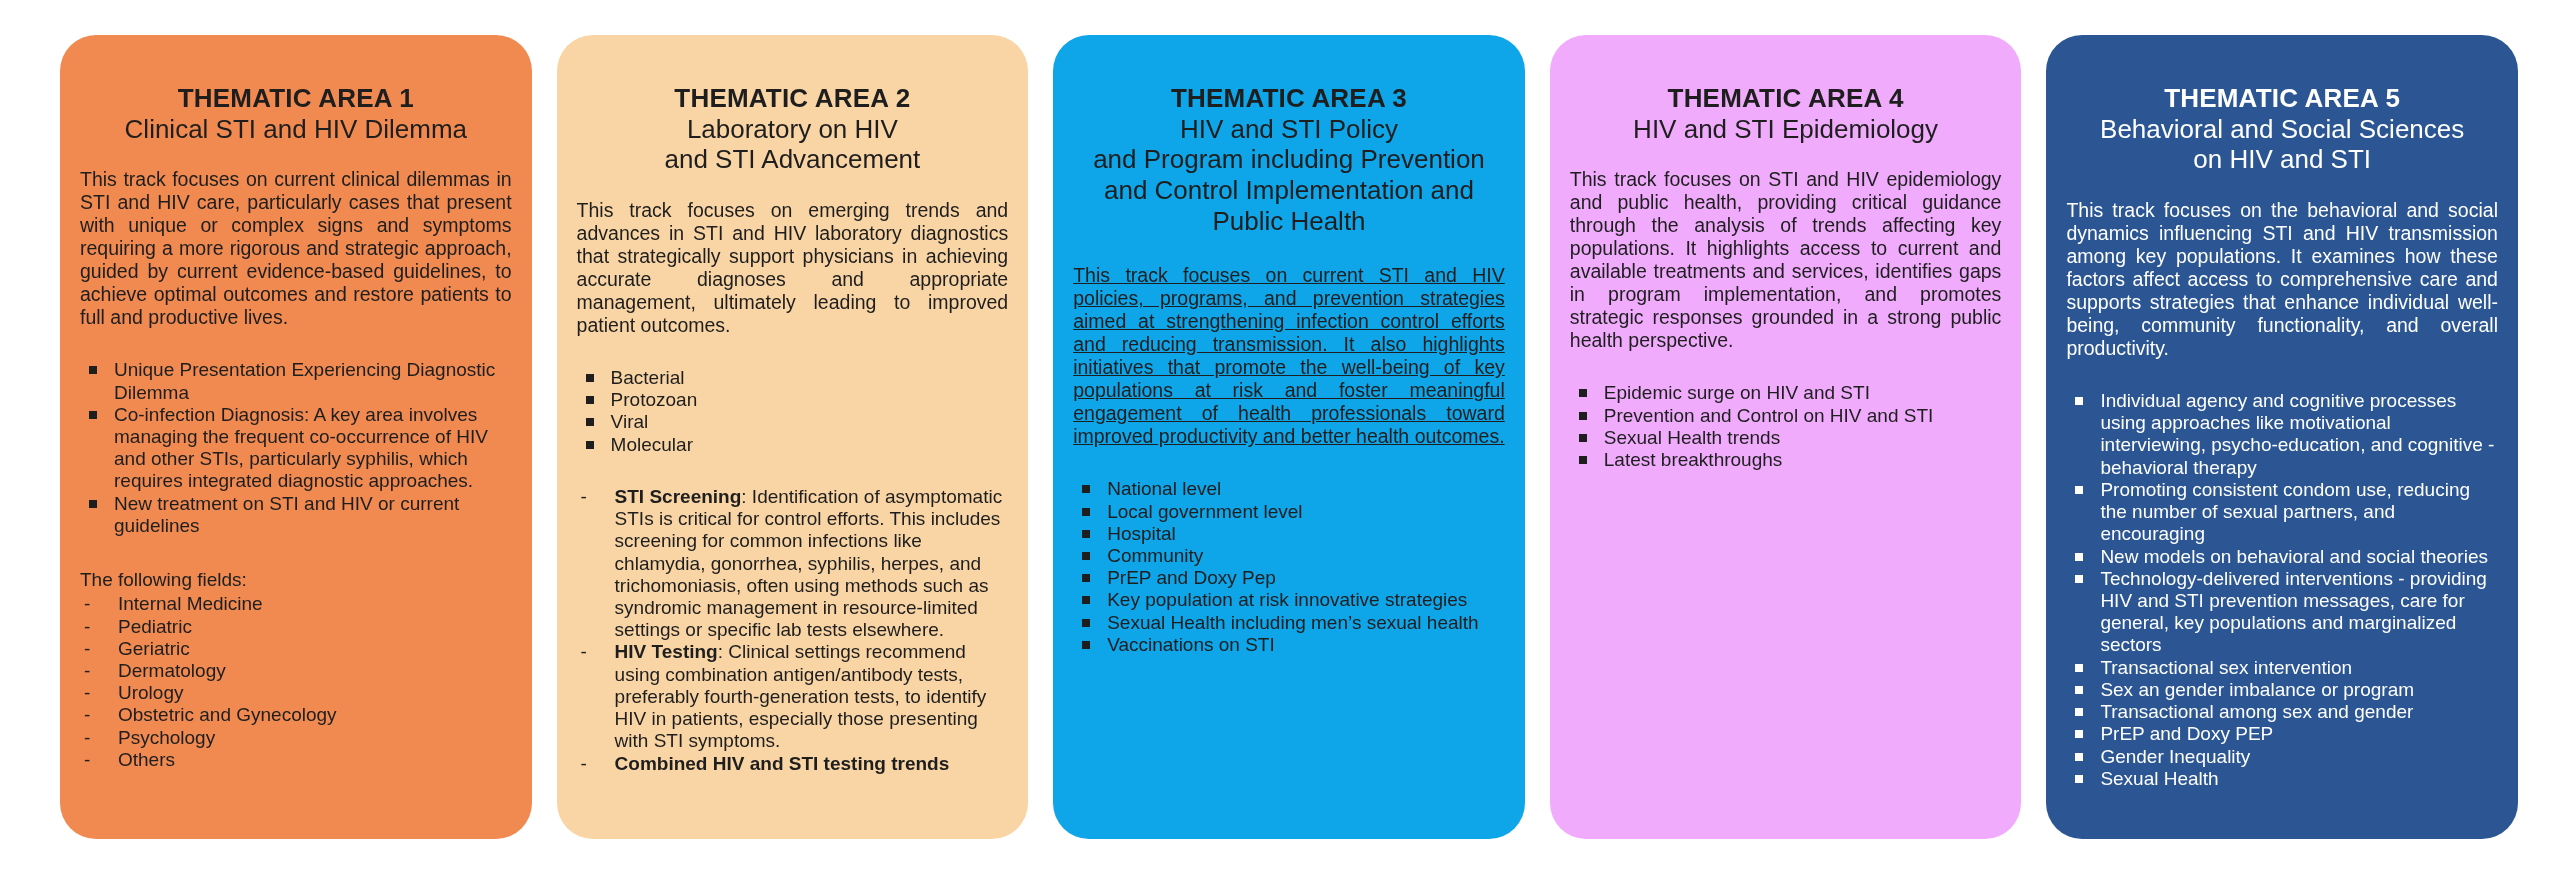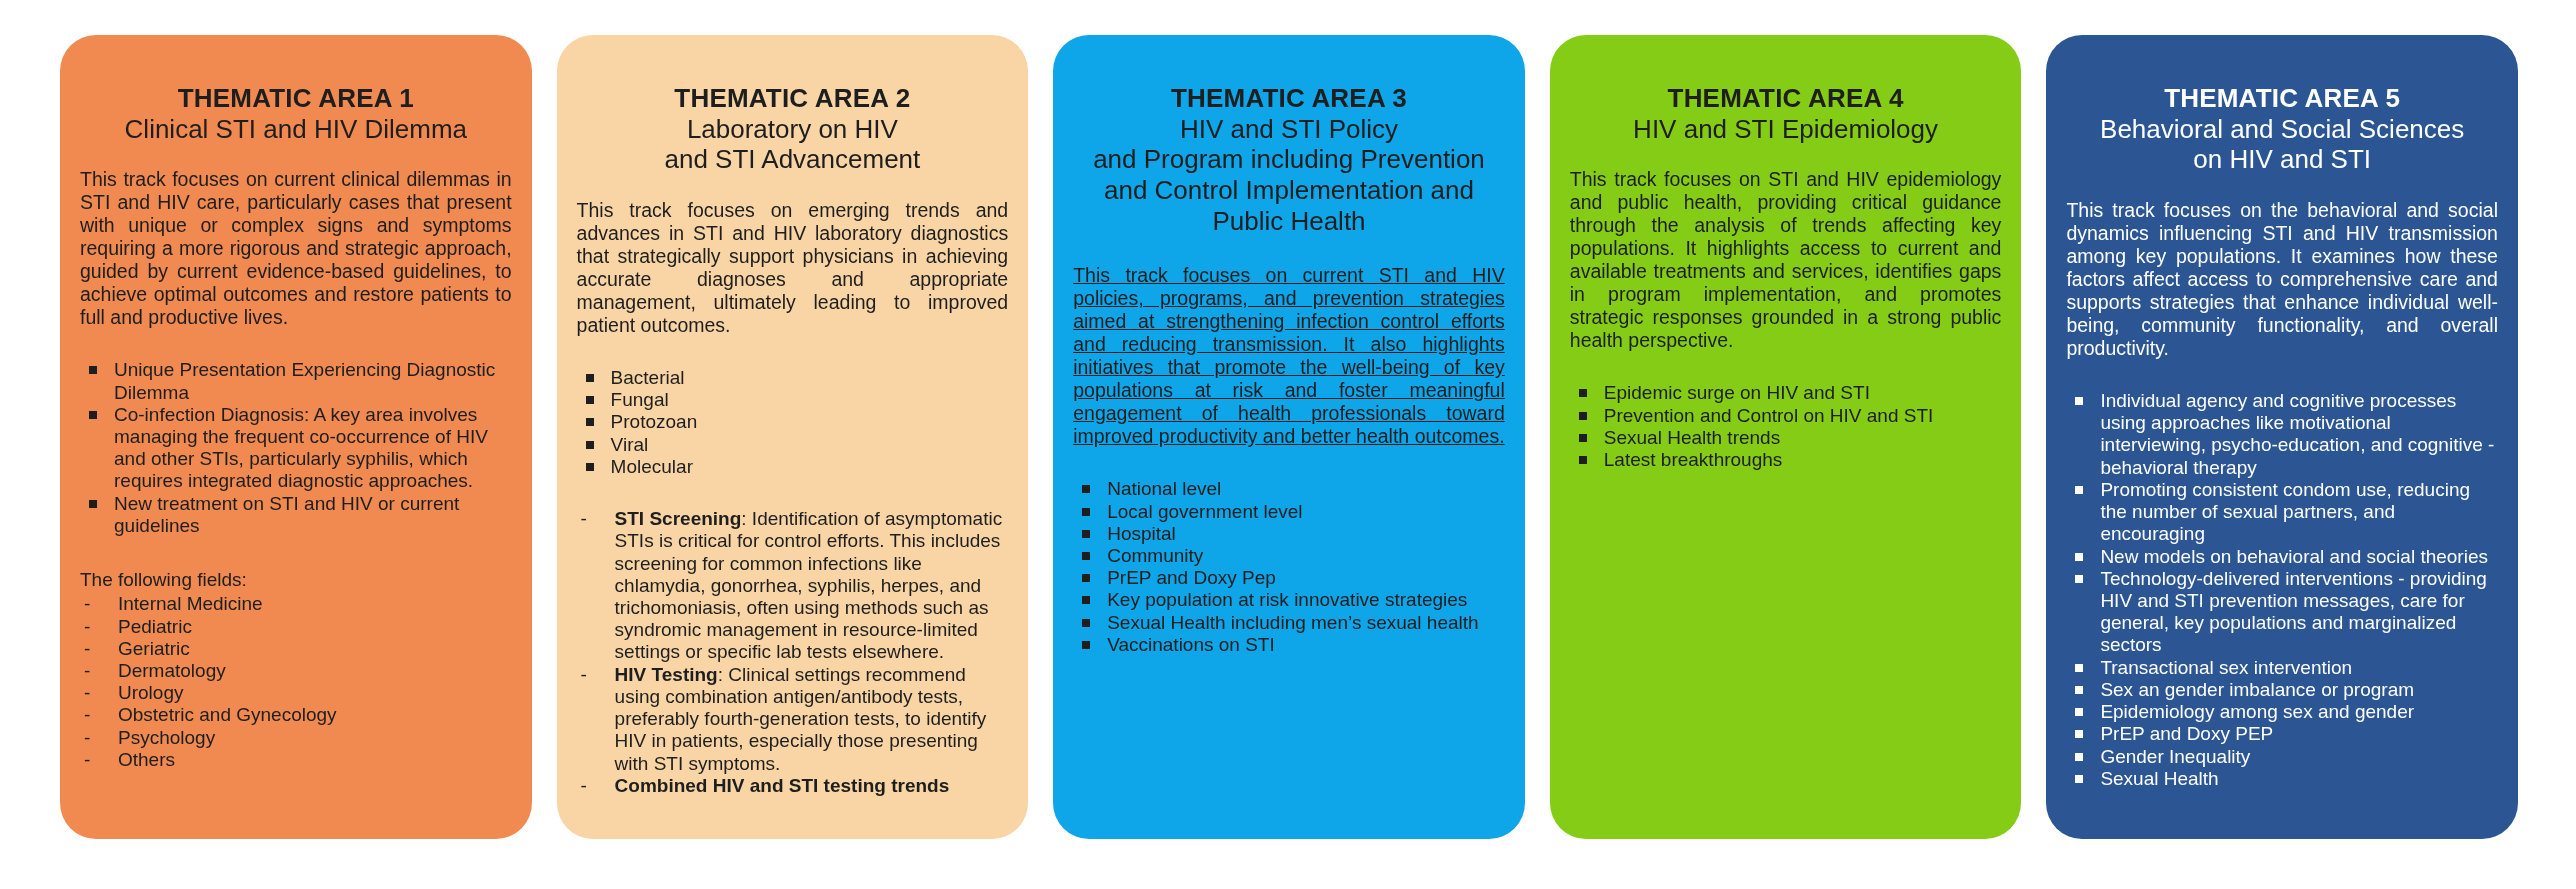--- a/index.html
+++ b/index.html
@@ -130,21 +130,20 @@
     <header class="card-head">
       <h2 class="card-title">THEMATIC AREA 2</h2>
       <div class="card-subtitle">Laboratory on HIV
 and STI Advancement</div>
     </header>
     <p class="card-paragraph">This track focuses on emerging trends and advances in STI and HIV laboratory diagnostics that strategically support physicians in achieving accurate diagnoses and appropriate management, ultimately leading to improved patient outcomes.</p>
     <ul class="bullet-list">
 
         <li class="bullet-item"><span class="sq"></span><span>Bacterial</span></li>
 
-        <li class="bullet-item"><span class="sq"></span><span>Fungal</span></li>
 
         <li class="bullet-item"><span class="sq"></span><span>Protozoan</span></li>
 
         <li class="bullet-item"><span class="sq"></span><span>Viral</span></li>
 
         <li class="bullet-item"><span class="sq"></span><span>Molecular</span></li>
       </ul>
     <ul class="dash-list">
 
         <li class="dash-item"><span class="dash">-</span><span class="bold-lead">STI Screening</span><span>: Identification of asymptomatic STIs is critical for control efforts. This includes screening for common infections like chlamydia, gonorrhea, syphilis, herpes, and trichomoniasis, often using methods such as syndromic management in resource-limited settings or specific lab tests elsewhere.</span></li>
@@ -177,21 +176,21 @@
         <li class="bullet-item"><span class="sq"></span><span>PrEP and Doxy Pep</span></li>
 
         <li class="bullet-item"><span class="sq"></span><span>Key population at risk innovative strategies</span></li>
 
         <li class="bullet-item"><span class="sq"></span><span>Sexual Health including men’s sexual health</span></li>
 
         <li class="bullet-item"><span class="sq"></span><span>Vaccinations on STI</span></li>
       </ul>
   </section>
 
-  <section class="card card-4" style="background-color: #84cc16; color: rgb(30, 30, 30);">
+  <section class="card card-4" style="background-color: #f0abfc; color: rgb(30, 30, 30);">
     <header class="card-head">
       <h2 class="card-title">THEMATIC AREA 4</h2>
       <div class="card-subtitle">HIV and STI Epidemiology</div>
     </header>
     <p class="card-paragraph">This track focuses on STI and HIV epidemiology and public health, providing critical guidance through the analysis of trends affecting key populations. It highlights access to current and available treatments and services, identifies gaps in program implementation, and promotes strategic responses grounded in a strong public health perspective.</p>
     <ul class="bullet-list">
 
         <li class="bullet-item"><span class="sq"></span><span>Epidemic surge on HIV and STI</span></li>
 
         <li class="bullet-item"><span class="sq"></span><span>Prevention and Control on HIV and STI</span></li>
@@ -216,21 +215,21 @@
         <li class="bullet-item"><span class="sq"></span><span>Promoting consistent condom use, reducing the number of sexual partners, and encouraging</span></li>
 
         <li class="bullet-item"><span class="sq"></span><span>New models on behavioral and social theories</span></li>
 
         <li class="bullet-item"><span class="sq"></span><span>Technology-delivered interventions - providing HIV and STI prevention messages, care for general, key populations and marginalized sectors</span></li>
 
         <li class="bullet-item"><span class="sq"></span><span>Transactional sex intervention</span></li>
 
         <li class="bullet-item"><span class="sq"></span><span>Sex an gender imbalance or program</span></li>
 
-        <li class="bullet-item"><span class="sq"></span><span>Epidemiology among sex and gender</span></li>
+        <li class="bullet-item"><span class="sq"></span><span>Transactional among sex and gender</span></li>
 
         <li class="bullet-item"><span class="sq"></span><span>PrEP and Doxy PEP</span></li>
 
         <li class="bullet-item"><span class="sq"></span><span>Gender Inequality</span></li>
 
         <li class="bullet-item"><span class="sq"></span><span>Sexual Health</span></li>
       </ul>
   </section>
 
 </main>

